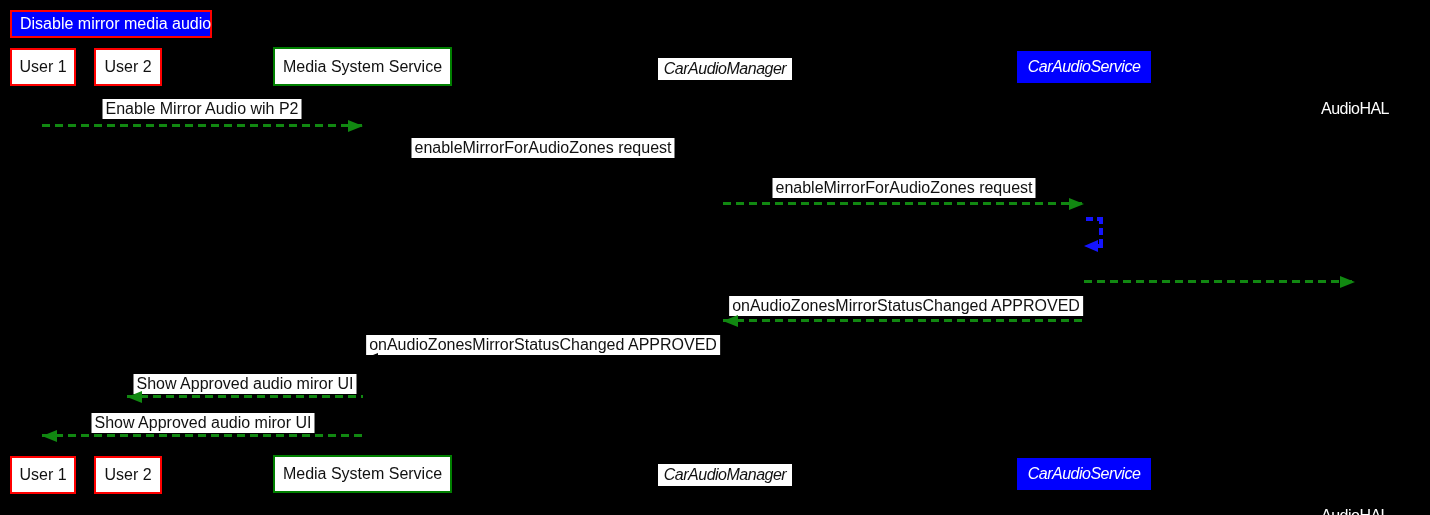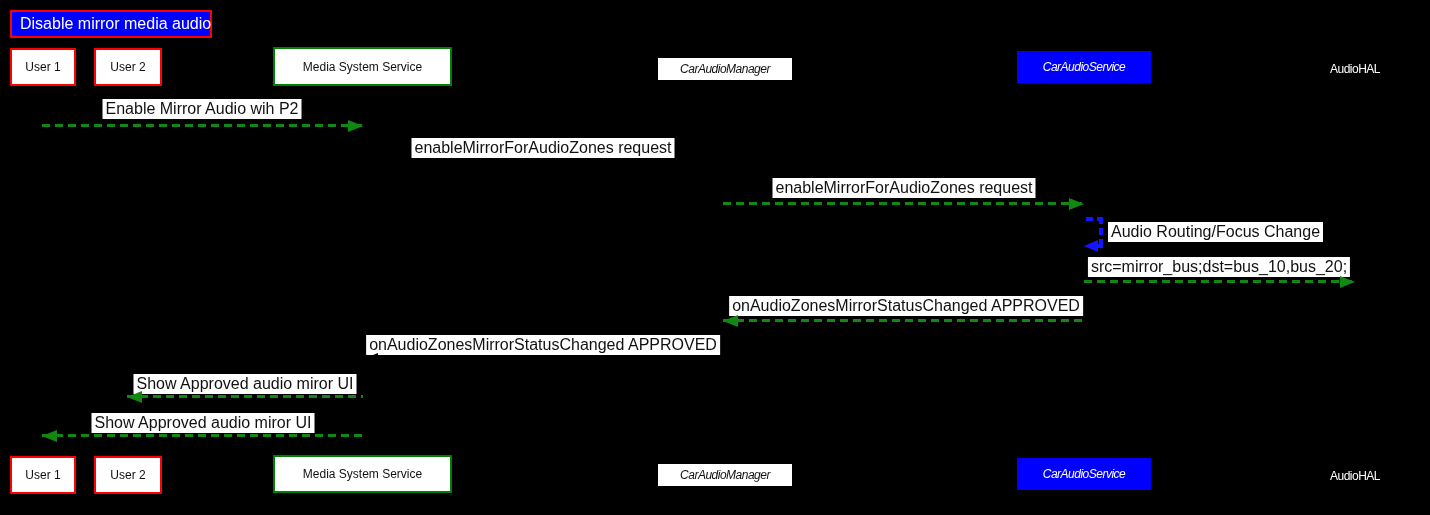--- a/index.html
+++ b/index.html
@@ -31,21 +31,21 @@
     background: var(--fill-blue);
     border: 2px solid var(--box-red);
     color: var(--text-light);
     font-size: 16px; line-height: 24px;
     padding-left: 8px;
     white-space: nowrap;
   }
   .actor {
     position: absolute;
     display: flex; align-items: center; justify-content: center;
-    font-size: 12px;
+    font-size: 16px;
     white-space: nowrap;
   }
   .actor.red-outline {
     background: var(--label-bg);
     border: 2px solid var(--box-red);
     color: var(--text-dark);
   }
   .actor.green-outline {
     background: var(--label-bg);
     border: 2px solid var(--box-green);
@@ -60,20 +60,21 @@
   .actor.blue-filled {
     background: var(--fill-blue);
     color: var(--text-light);
     letter-spacing: -0.5px;
     font-style: italic;
   }
   .actor.text-only {
     background: transparent;
     color: var(--text-light);
     letter-spacing: -0.5px;
+    margin-top: 40px;
   }
   .msg-label {
     position: absolute;
     transform: translateX(-50%);
     background: var(--label-bg);
     color: var(--text-dark);
     font-size: 16px;
     line-height: 20px;
     padding: 0 3px;
     white-space: nowrap;
@@ -119,27 +120,25 @@
   <div class="head right-green" style="left:348px;top:120px;"></div>
 
   <div class="msg-label" style="left:543px;top:138px;">enableMirrorForAudioZones request</div>
   <div class="line hidden-black" style="left:363px;top:164px;width:360px;"></div>
   <div class="head right-black" style="left:708px;top:160px;"></div>
 
   <div class="msg-label" style="left:904px;top:178px;">enableMirrorForAudioZones request</div>
   <div class="line green" style="left:723px;top:202px;width:361px;"></div>
   <div class="head right-green" style="left:1069px;top:198px;"></div>
 
-  <div class="msg-label anchor-left" style="left:1108px;top:222px;">Audio Routing/Focus Change</div>
   <div class="loop-seg h" style="left:1086px;top:217px;width:17px;"></div>
   <div class="loop-seg v" style="left:1099px;top:217px;height:31px;"></div>
   <div class="loop-seg h" style="left:1096px;top:244px;width:8px;"></div>
   <div class="head left-blue" style="left:1084px;top:240px;"></div>
 
-  <div class="msg-label" style="left:1219px;top:257px;">src=mirror_bus;dst=bus_10,bus_20;</div>
   <div class="line green" style="left:1084px;top:280px;width:271px;"></div>
   <div class="head right-green" style="left:1340px;top:276px;"></div>
 
   <div class="msg-label" style="left:906px;top:296px;">onAudioZonesMirrorStatusChanged APPROVED</div>
   <div class="line green" style="left:723px;top:319px;width:361px;"></div>
   <div class="head left-green" style="left:723px;top:315px;"></div>
 
   <div class="msg-label" style="left:543px;top:335px;">onAudioZonesMirrorStatusChanged APPROVED</div>
   <div class="line hidden-black" style="left:363px;top:357px;width:360px;"></div>
   <div class="head left-black" style="left:363px;top:353px;"></div>

